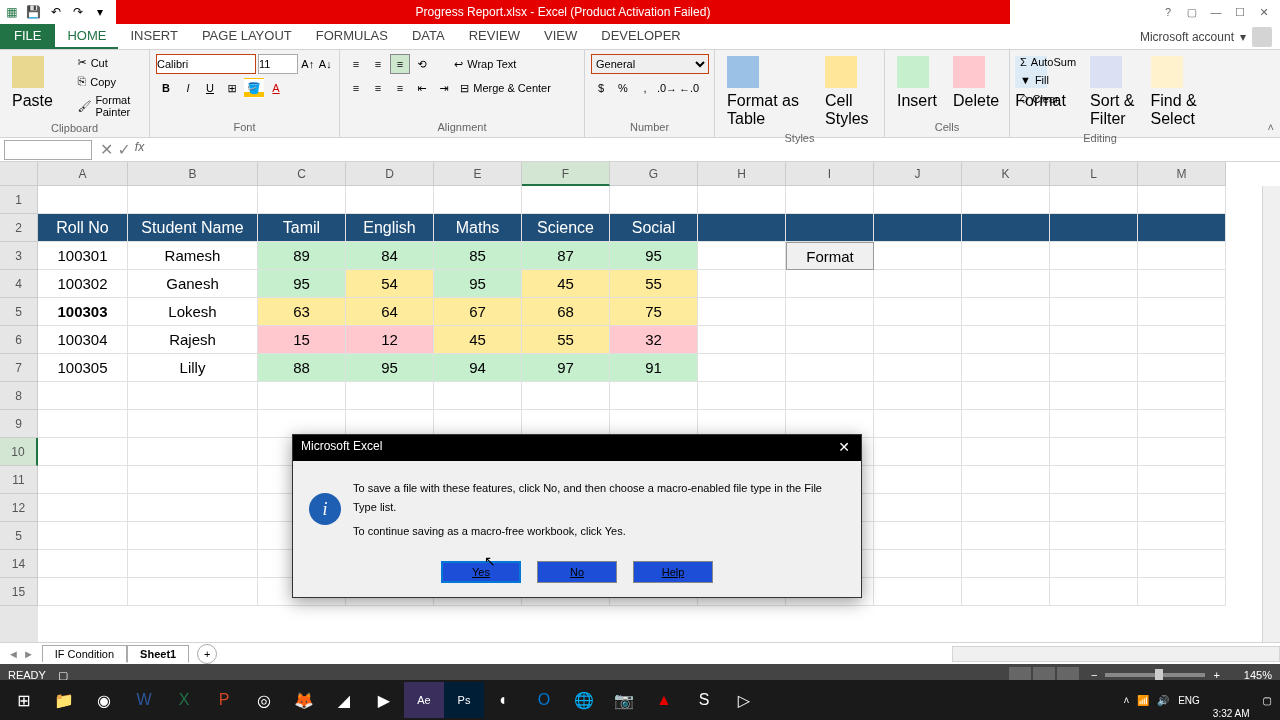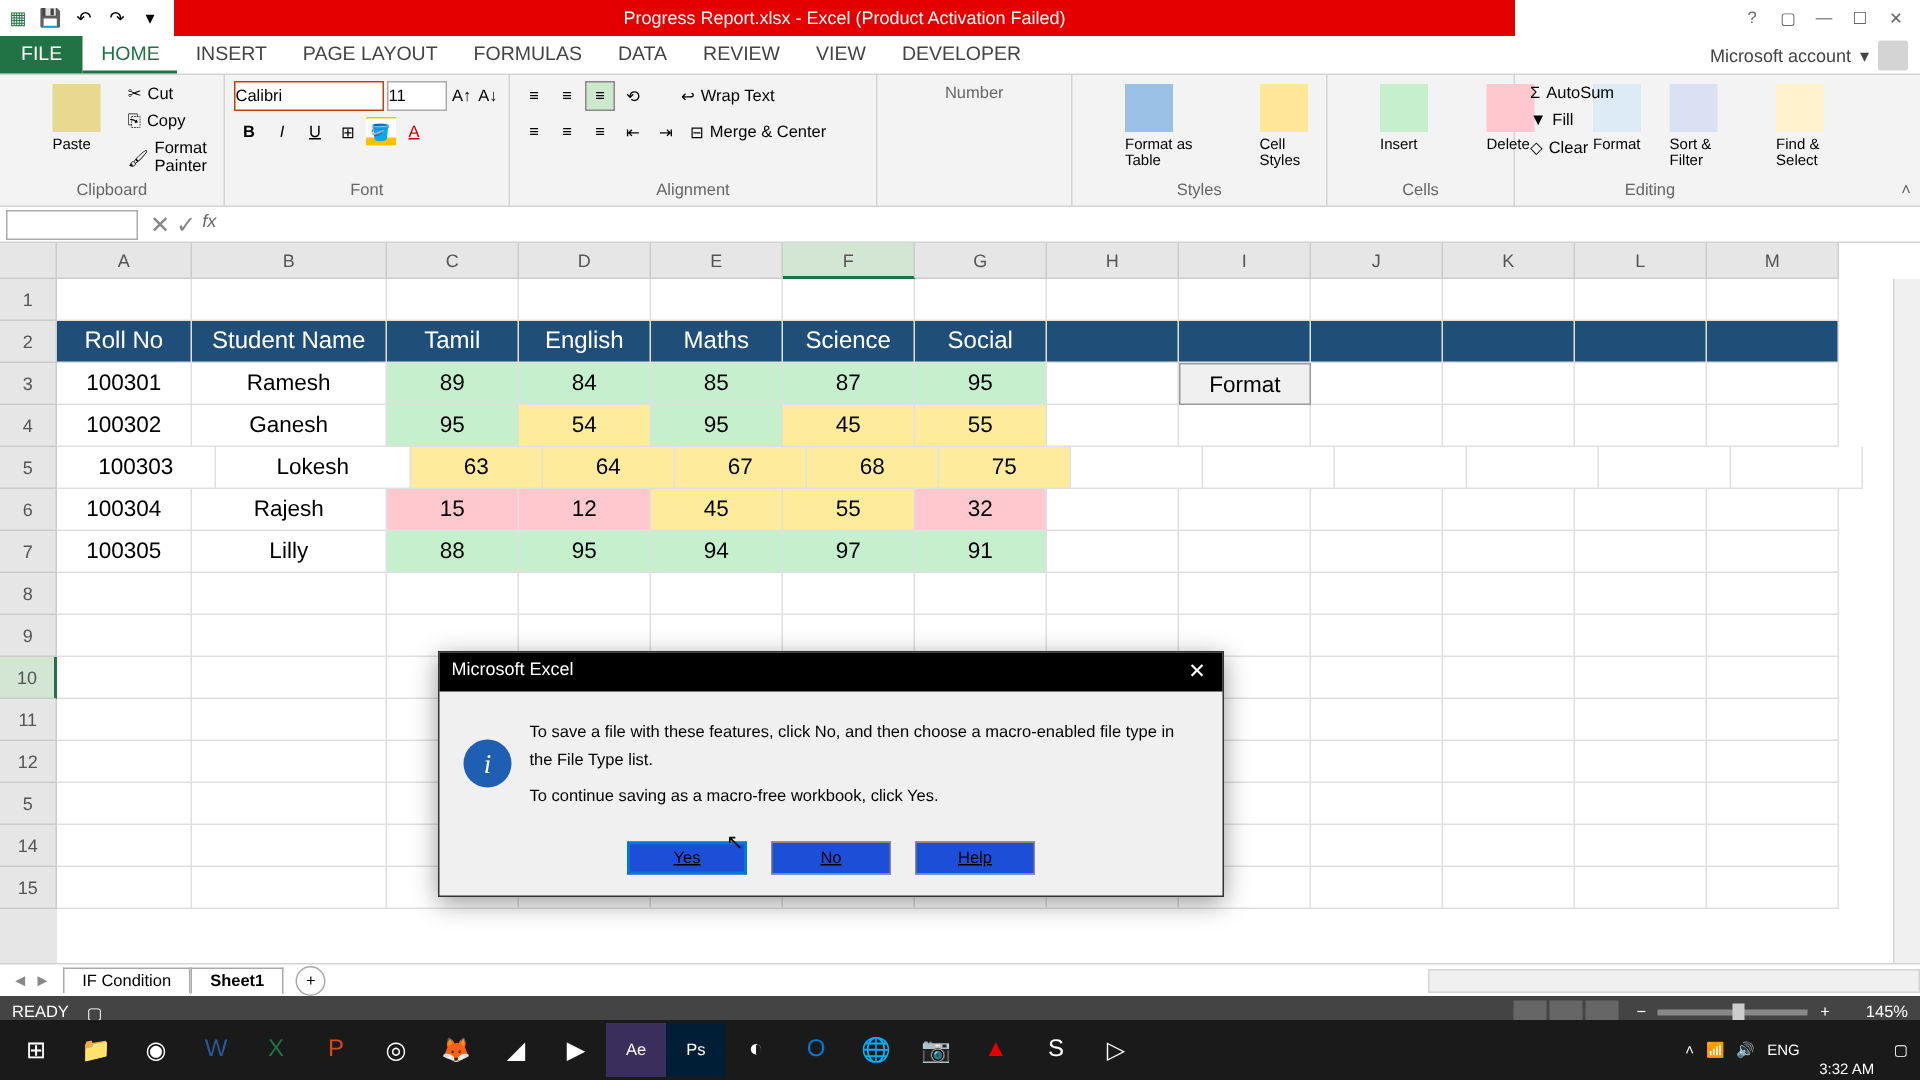--- a/index.html
+++ b/index.html
@@ -21,21 +21,21 @@
 .tabbar-spacer { flex: 1; }
 .account { font-size: 12px; color: #444; padding: 4px 8px; display: flex; align-items: center; gap: 6px; }
 .account .avatar { width: 20px; height: 20px; background: #d4d4d4; border-radius: 2px; }
 
 
 .ribbon { height: 88px; background: #f3f3f3; border-bottom: 1px solid #d4d4d4; display: flex; font-size: 11px; position: relative; }
 .rgroup { border-right: 1px solid #d4d4d4; padding: 4px 6px; display: flex; flex-direction: column; justify-content: space-between; }
 .rgroup-label { text-align: center; font-size: 11px; color: #666; padding-top: 2px; }
 .rgroup-body { display: flex; gap: 4px; flex: 1; }
 .rbtn { display: flex; align-items: center; gap: 4px; padding: 2px 4px; cursor: pointer; font-size: 11px; }
-.rbtn-lg { flex-direction: column; align-items: center; padding: 2px 6px; font-size: 10px; margin-left: 23px; }
+.rbtn-lg { flex-direction: column; align-items: center; padding: 2px 6px; font-size: 16px; }
 .ricon-lg { width: 32px; height: 32px; background: #e8d890; display: inline-block; }
 .font-select { width: 100px; height: 20px; font-size: 11px; border: 1px solid #c2410c; }
 .size-select { width: 40px; height: 20px; font-size: 11px; border: 1px solid #aaa; }
 .mini-btn { width: 20px; height: 20px; border: 1px solid transparent; display: inline-flex; align-items: center; justify-content: center; font-size: 11px; }
 .collapse-ribbon { position: absolute; right: 6px; bottom: 4px; font-size: 11px; color: #666; cursor: pointer; }
 
 
 .fbar { height: 24px; border-bottom: 1px solid #d4d4d4; display: flex; align-items: center; }
 .name-box { width: 88px; height: 20px; border: 1px solid #aaa; margin-left: 4px; font-size: 12px; padding-left: 4px; }
 .fbar-btns { display: flex; gap: 4px; padding: 0 8px; color: #888; }
@@ -77,21 +77,21 @@
 .zoom-slider { width: 100px; height: 4px; background: #888; margin: 0 8px; position: relative; }
 .zoom-slider::after { content: ''; position: absolute; width: 8px; height: 12px; background: #ccc; left: 50%; top: -4px; }
 
 
 .taskbar { height: 40px; background: #1a1a1a; display: flex; align-items: center; padding: 0 4px; position: absolute; bottom: 0; width: 100%; }
 .tb-icon { width: 40px; height: 36px; display: flex; align-items: center; justify-content: center; color: #fff; font-size: 16px; }
 .tb-tray { margin-left: auto; display: flex; align-items: center; gap: 8px; color: #fff; font-size: 10px; padding-right: 4px; }
 .tb-clock { text-align: center; line-height: 1.2; margin-top: 40px; }
 
 
-.dialog-overlay { position: absolute; left: 292px; top: 434px; width: 524px; background: #f0f0f0; border: 1px solid #333; box-shadow: 0 4px 16px rgba(0,0,0,0.4); }
+.dialog-overlay { position: absolute; left: 292px; top: 434px; width: 570px; background: #f0f0f0; border: 1px solid #333; box-shadow: 0 4px 16px rgba(0,0,0,0.4); }
 .dialog-title { background: #000; color: #fff; font-size: 12px; padding: 4px 8px; display: flex; justify-content: space-between; }
 .dialog-close { width: 18px; height: 18px; background: #000; color: #fff; text-align: center; cursor: pointer; font-size: 14px; line-height: 16px; }
 .dialog-body { padding: 12px 16px; display: flex; gap: 12px; font-size: 11px; }
 .dialog-icon { width: 32px; height: 32px; background: #1e5fb3; border-radius: 50%; color: #fff; display: flex; align-items: center; justify-content: center; font-size: 18px; font-family: Georgia, serif; font-style: italic; margin-top: 20px; flex-shrink: 0; }
 .dialog-text { flex: 1; line-height: 1.7; }
 .dialog-btns { display: flex; justify-content: center; gap: 16px; padding: 8px 0 14px; }
 .dlg-btn { width: 80px; height: 22px; border: 1px solid #888; background: #1d4ed8; font-size: 11px; cursor: pointer; }
 .dlg-btn.primary { border: 2px solid #0078d7; }
 .cursor { position: absolute; left: 484px; top: 553px; font-size: 14px; pointer-events: none; z-index: 100; }
 </style>
@@ -202,20 +202,30 @@
         <span class="mini-btn">⇥</span>
         <div class="rbtn">
             <span>⊟</span>
             <span>Merge &amp; Center</span>
           </div>
       </div>
     </div>
     <div class="rgroup-label">Alignment</div>
   </div>
   <div class="rgroup" style="width:130px">
+    <div class="rgroup-body" style="flex-direction:column;gap:4px">
+      <select class="font-select" style="width:118px"><option>General</option></select>
+      <div style="display:flex;gap:2px">
+        <span class="mini-btn">$</span>
+        <span class="mini-btn">%</span>
+        <span class="mini-btn">,</span>
+        <span class="mini-btn">.0→</span>
+        <span class="mini-btn">←.0</span>
+      </div>
+    </div>
     <div class="rgroup-label">Number</div>
   </div>
   <div class="rgroup" style="width:170px">
     <div class="rgroup-body">
       <div class="rbtn-lg"><span class="ricon-lg" style="background:#9bc2e6"></span><span style="white-space:pre;text-align:center">Format as
 Table</span></div>
       <div class="rbtn-lg"><span class="ricon-lg" style="background:#ffe699"></span><span style="white-space:pre;text-align:center">Cell
 Styles</span></div>
     </div>
     <div class="rgroup-label">Styles</div>
@@ -356,21 +366,21 @@
           <div class="cell yellow">45</div>
           <div class="cell yellow">55</div>
           <div class="cell " style="width: 88px;"></div>
           <div class="cell " style="width: 88px;"></div>
           <div class="cell " style="width: 88px;"></div>
           <div class="cell " style="width: 88px;"></div>
           <div class="cell " style="width: 88px;"></div>
           <div class="cell " style="width: 88px;"></div>
         </div>
         <div class="row ">
-          <div class="cell " style="width: 106px;">100303</div>
+          <div class="cell " style="width: 90px; font-weight: bold;">100303</div>
           <div class="cell " style="width: 130px;">Lokesh</div>
           <div class="cell yellow">63</div>
           <div class="cell yellow">64</div>
           <div class="cell yellow">67</div>
           <div class="cell yellow">68</div>
           <div class="cell yellow">75</div>
           <div class="cell " style="width: 88px;"></div>
           <div class="cell " style="width: 88px;"></div>
           <div class="cell " style="width: 88px;"></div>
           <div class="cell " style="width: 88px;"></div>

